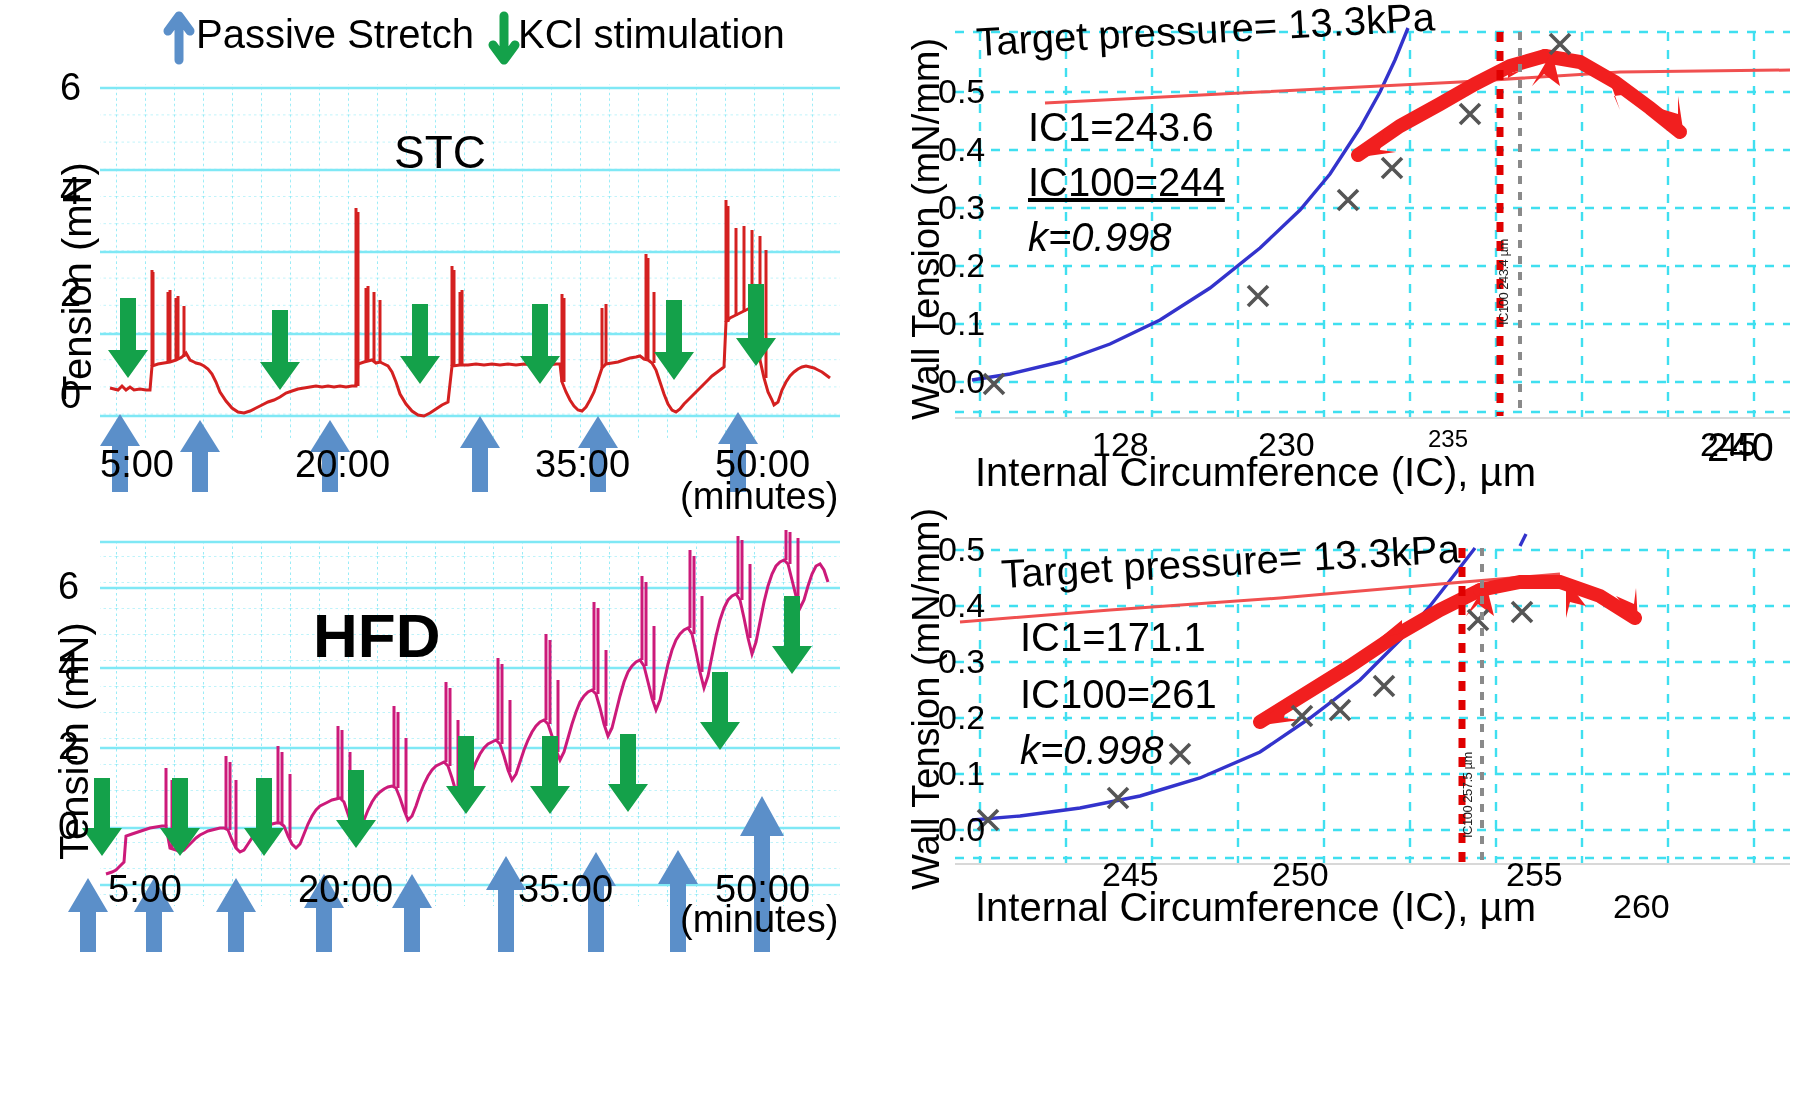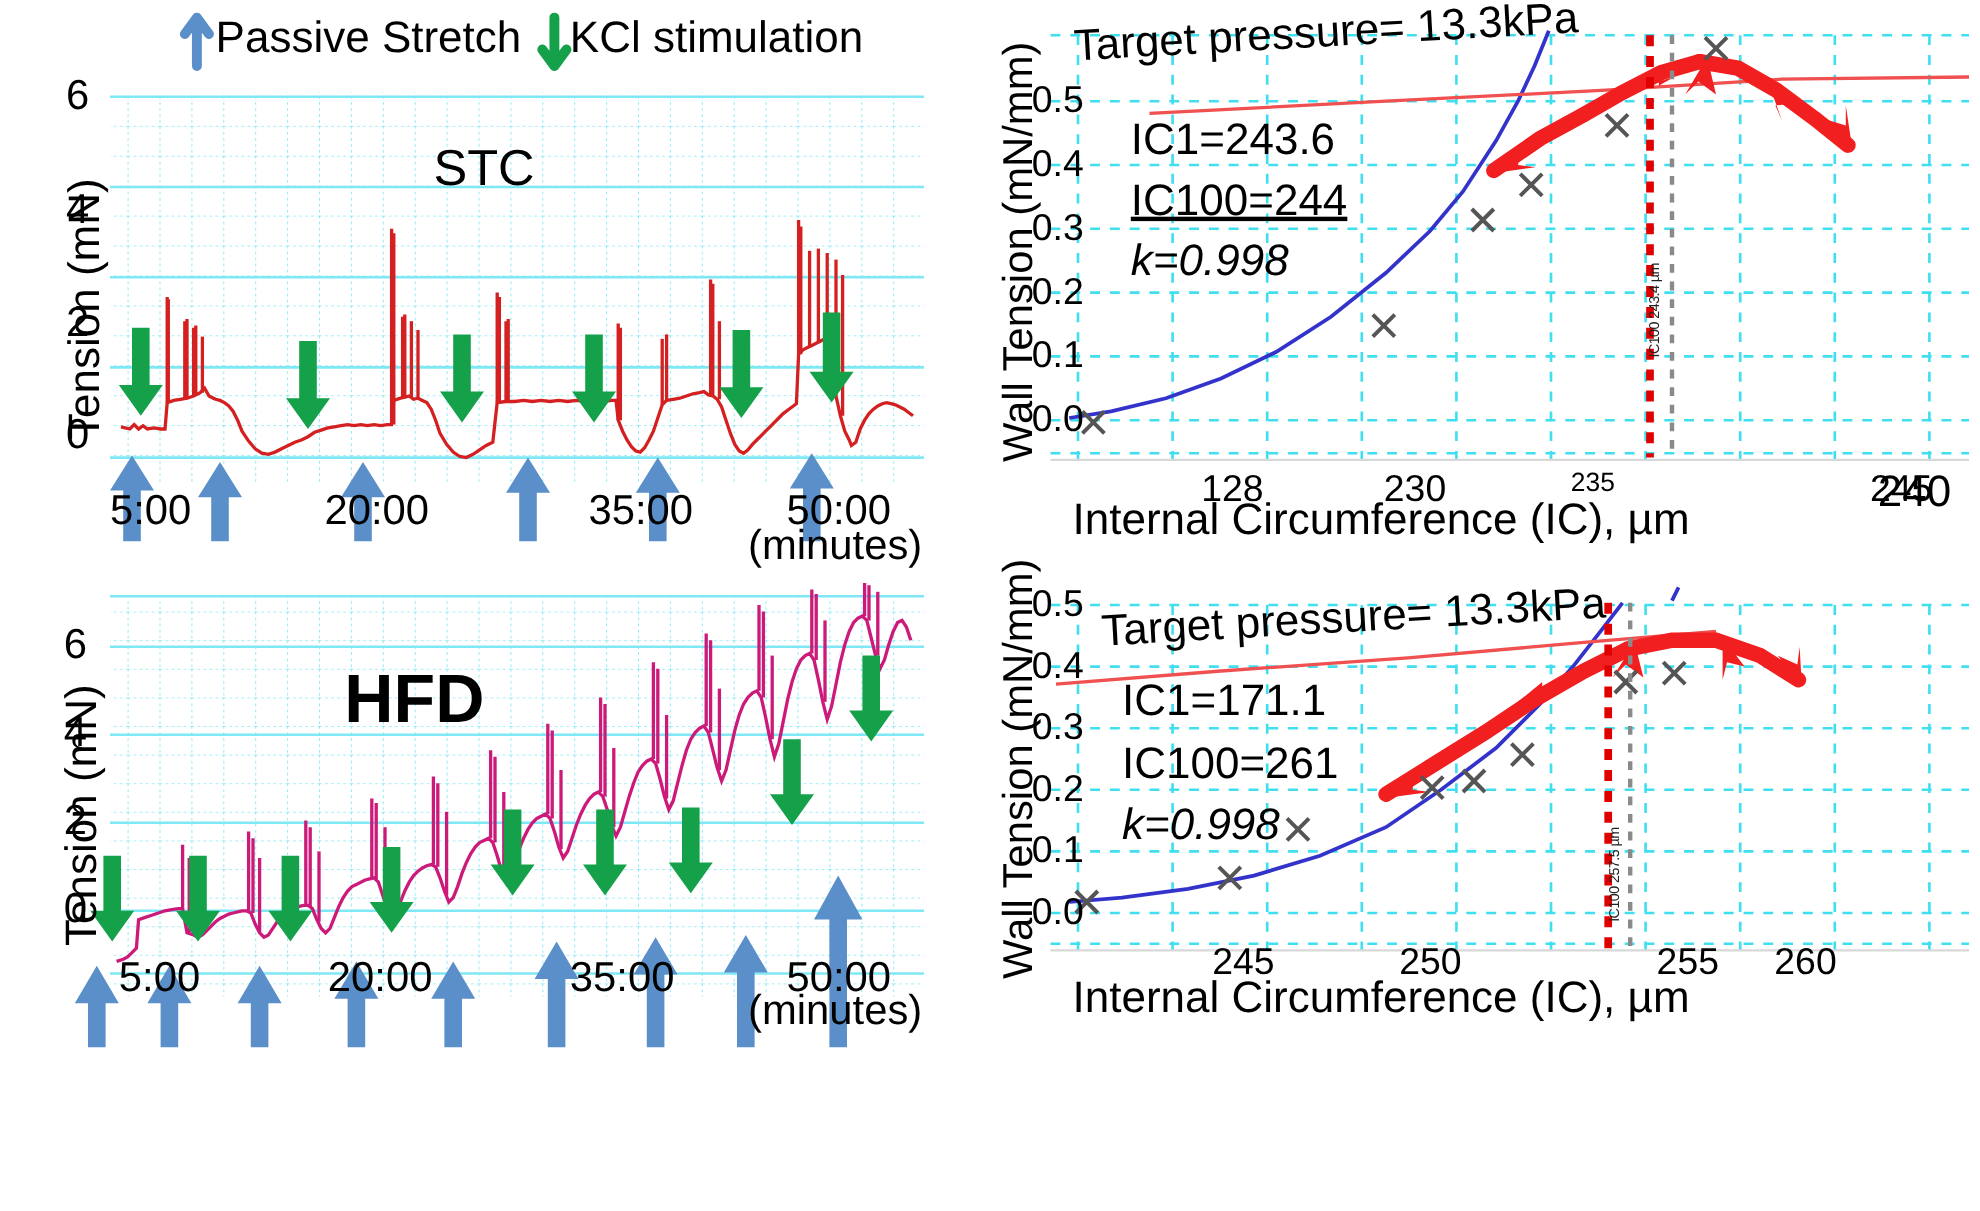--- a/index.html
+++ b/index.html
@@ -443,15 +443,15 @@
 <div class="tick" style="position:absolute;left:938px;top:530px;font-size:34px;">0.5</div>
 <div class="tick" style="position:absolute;left:938px;top:586px;font-size:34px;">0.4</div>
 <div class="tick" style="position:absolute;left:938px;top:642px;font-size:34px;">0.3</div>
 <div class="tick" style="position:absolute;left:938px;top:698px;font-size:34px;">0.2</div>
 <div class="tick" style="position:absolute;left:938px;top:754px;font-size:34px;">0.1</div>
 <div class="tick" style="position:absolute;left:938px;top:810px;font-size:34px;">0.0</div>
 
 <div class="tick" style="position:absolute;left:1102px;top:855px;font-size:34px;">245</div>
 <div class="tick" style="position:absolute;left:1272px;top:855px;font-size:34px;text-align:center;">250</div>
 <div class="tick" style="position:absolute;left:1506px;top:855px;font-size:34px;">255</div>
-<div class="tick" style="position:absolute;left:1613px;top:855px;font-size:34px;text-align:center;">260</div>
+<div class="tick" style="position:absolute;left:1613px;top:887px;font-size:34px;text-align:center;">260</div>
 
 <div class="axis-title" style="position:absolute;left:975px;top:885px;font-size:40px;">Internal Circumference (IC), µm</div>
 
 </body></html>

